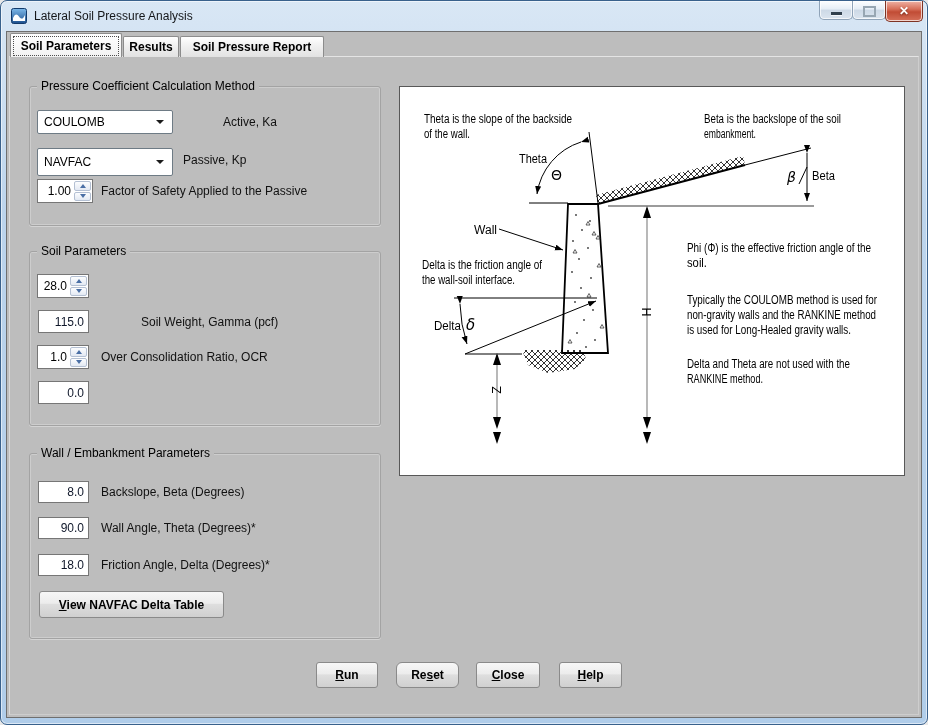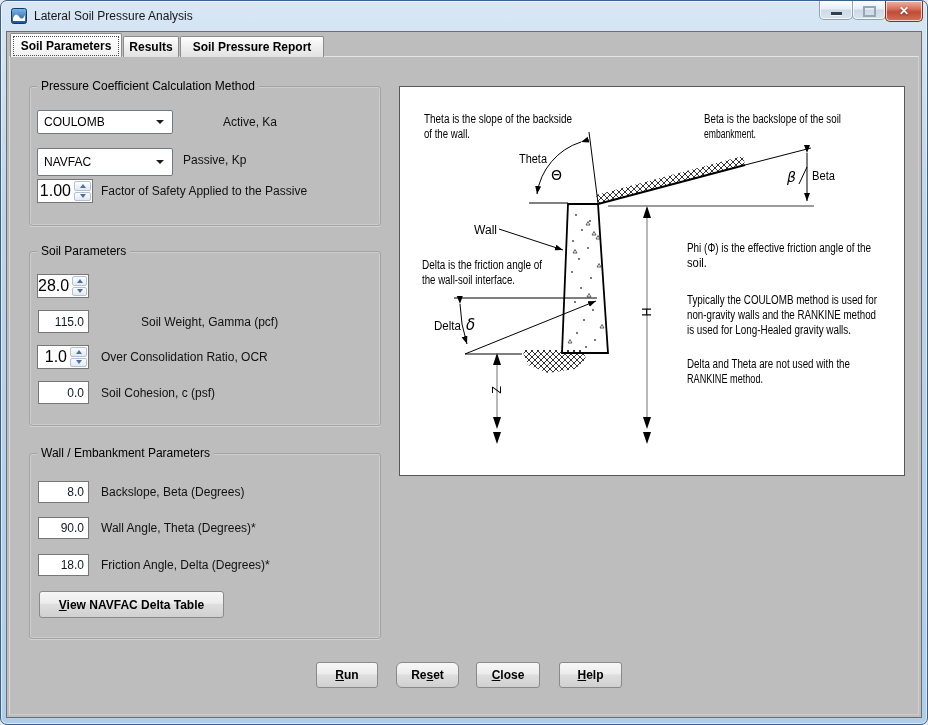--- a/index.html
+++ b/index.html
@@ -88,21 +88,21 @@
   .field {
     position:absolute; box-sizing:border-box; background:#fff;
     border:1px solid #767676;
     display:flex; align-items:center; justify-content:flex-end;
     font-size:12px; color:#0f172a; padding:0 4px; z-index:6;
   }
   .spinfield {
     position:absolute; box-sizing:border-box; background:#fff;
     border:1px solid #767676; display:flex; z-index:6;
   }
-  .spin-val { flex:1; display:flex; align-items:center; justify-content:flex-end; font-size:16px; padding-right:2px; }
+  .spin-val { flex:1; display:flex; align-items:center; justify-content:flex-end; font-size:12px; padding-right:2px; }
   .spin-btns { width:17px; display:flex; flex-direction:column; padding:1px; gap:1px; }
   .spin-btn {
     flex:1; box-sizing:border-box; border:1px solid #b4c0d3; border-radius:2px;
     background:linear-gradient(#fcfdfe,#e3e9f3);
     display:flex; align-items:center; justify-content:center; cursor:default;
   }
   .arr-up { width:0; height:0; border-left:3.5px solid transparent; border-right:3.5px solid transparent; border-bottom:4.5px solid #4a6fa5; }
   .arr-dn { width:0; height:0; border-left:3.5px solid transparent; border-right:3.5px solid transparent; border-top:4.5px solid #4a6fa5; }
   
   .btn {
@@ -215,21 +215,20 @@
         <span class="spin-btn">
             <span class="arr-up"></span>
           </span>
         <span class="spin-btn">
             <span class="arr-dn"></span>
           </span>
       </span>
     </div>
     <div class="rowlabel" style="left:100px; top:344px;">Over Consolidation Ratio, OCR</div>
     <div class="field" style="left:37px; top:380px; width:51px; height:23px;">0.0</div>
-    <div class="rowlabel" style="left:100px; top:380px;">Soil Cohesion, c (psf)</div>
 
     <div class="groupbox" style="left:28px; top:452px; width:352px; height:186px;">
       <div class="group-title">Wall / Embankment Parameters</div>
     </div>
     <div class="field" style="left:37px; top:480px; width:51px; height:22px;">8.0</div>
     <div class="rowlabel" style="left:100px; top:479px;">Backslope, Beta (Degrees)</div>
     <div class="field" style="left:37px; top:516px; width:51px; height:22px;">90.0</div>
     <div class="rowlabel" style="left:100px; top:515px;">Wall Angle, Theta (Degrees)*</div>
     <div class="field" style="left:37px; top:553px; width:51px; height:22px;">18.0</div>
     <div class="rowlabel" style="left:100px; top:552px;">Friction Angle, Delta (Degrees)*</div>

